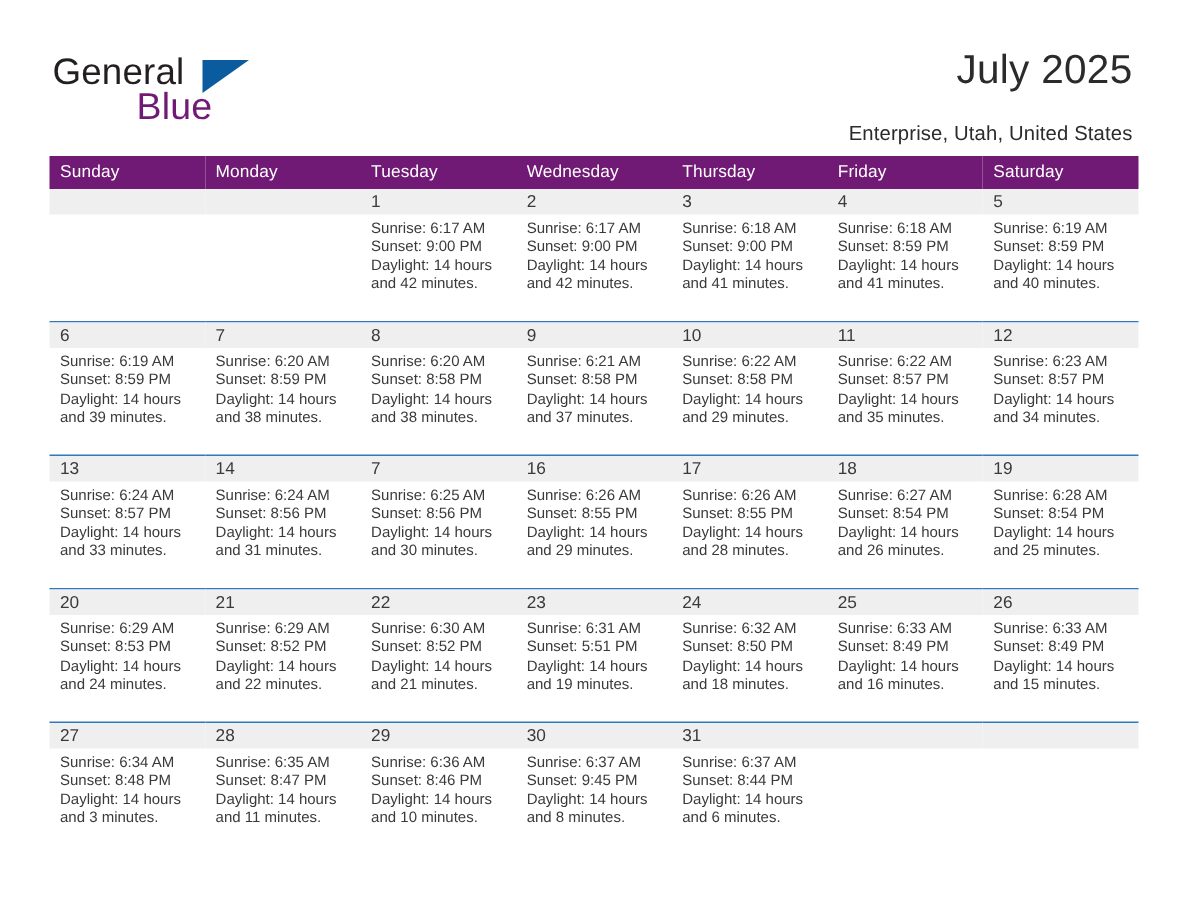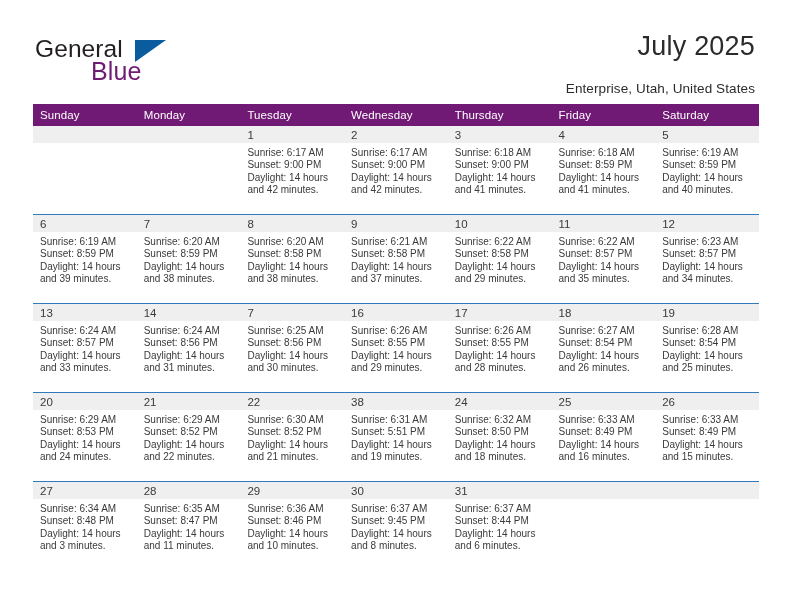--- a/index.html
+++ b/index.html
@@ -449,21 +449,21 @@
               <div class="details">
                 <div>Sunrise: 6:30 AM</div>
                 <div>Sunset: 8:52 PM</div>
                 <div>Daylight: 14 hours</div>
                 <div>and 21 minutes.</div>
               </div>
             </div>
           </td>
           <td>
             <div class="cell">
-              <div class="daynum-band">38</div>
+              <div class="daynum-band">23</div>
               <div class="details">
                 <div>Sunrise: 6:31 AM</div>
                 <div>Sunset: 5:51 PM</div>
                 <div>Daylight: 14 hours</div>
                 <div>and 19 minutes.</div>
               </div>
             </div>
           </td>
           <td>
             <div class="cell">

